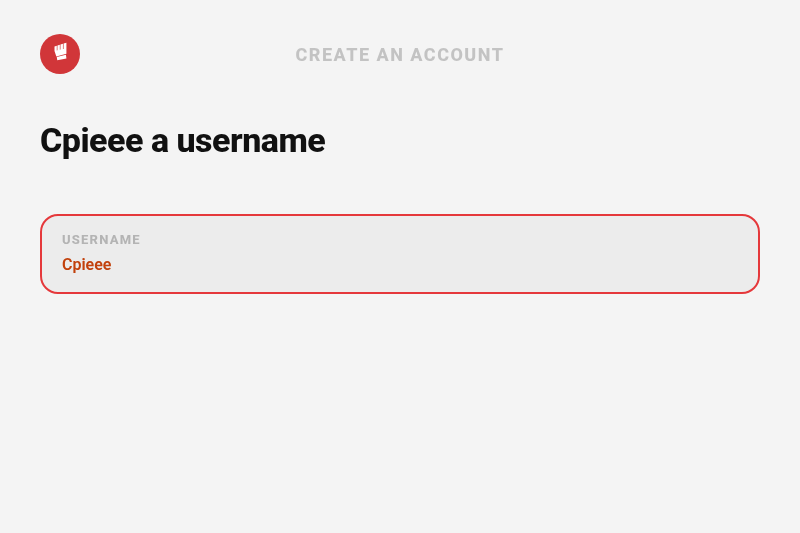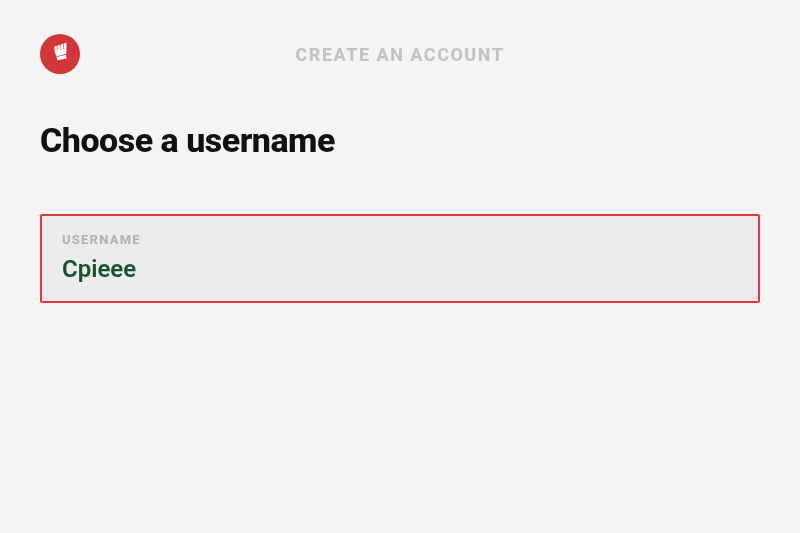--- a/index.html
+++ b/index.html
@@ -50,58 +50,58 @@
     }
     .page-title {
       font-size: 34px;
       font-weight: 800;
       color: #111111;
       letter-spacing: -0.5px;
     }
     .input-wrapper {
       margin-top: 54px;
       border: 2px solid #e5383b;
-      border-radius: 2px;
+      border-radius: 18px;
       background: #ececec;
       padding: 16px 8px 18px 20px;
     }
     .input-label {
       font-size: 13px;
       font-weight: 800;
       letter-spacing: 1.2px;
       color: #b4b4b4;
       text-transform: uppercase;
       display: block;
       margin-bottom: 8px;
     }
     .username-input {
       width: 100%;
       border: none;
       background: transparent;
       outline: none;
-      font-size: 24px;
+      font-size: 16px;
       font-weight: 600;
-      color: #14532d;
+      color: #c2410c;
       font-family: inherit;
     }
   </style>
 </head>
 <body>
 
 <div class="header">
   <div class="logo">
     <span>
       <svg viewBox="0 0 24 24">
         <path d="M 6 11 L 6 6 L 8.5 5.2 L 8.5 10.4 L 9.2 10.2 L 9.2 4.9 L 11.8 4.1 L 11.8 9.6 L 12.5 9.4 L 12.5 3.8 L 15.2 3 L 15.2 8.8 L 15.9 8.6 L 15.9 2.7 L 19 2 L 19 14 L 8 17 L 6 11 Z M 8.5 17.5 L 18.5 15 L 19 19 L 9 21 L 8.5 17.5 Z"></path>
       </svg>
     </span>
   </div>
   <div class="header-title">CREATE AN ACCOUNT</div>
 </div>
 
 <div class="content">
-  <h1 class="page-title">Choose a username</h1>
+  <h1 class="page-title">Cpieee a username</h1>
 
   <div class="input-wrapper">
     <label class="input-label">USERNAME</label>
     <input type="text" class="username-input" value="Cpieee" style="">
   </div>
 </div>
 
 </body></html>

